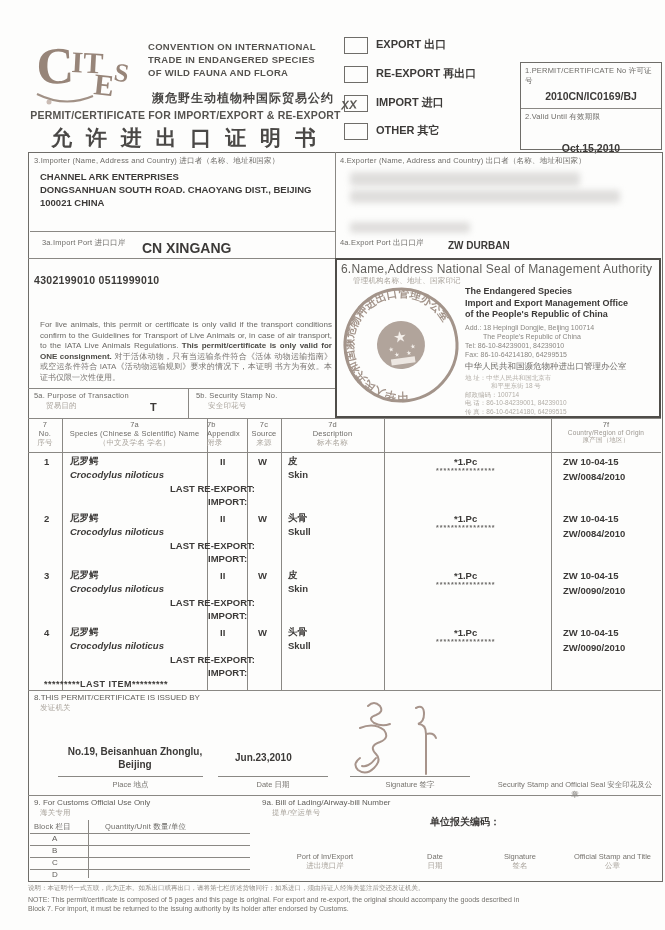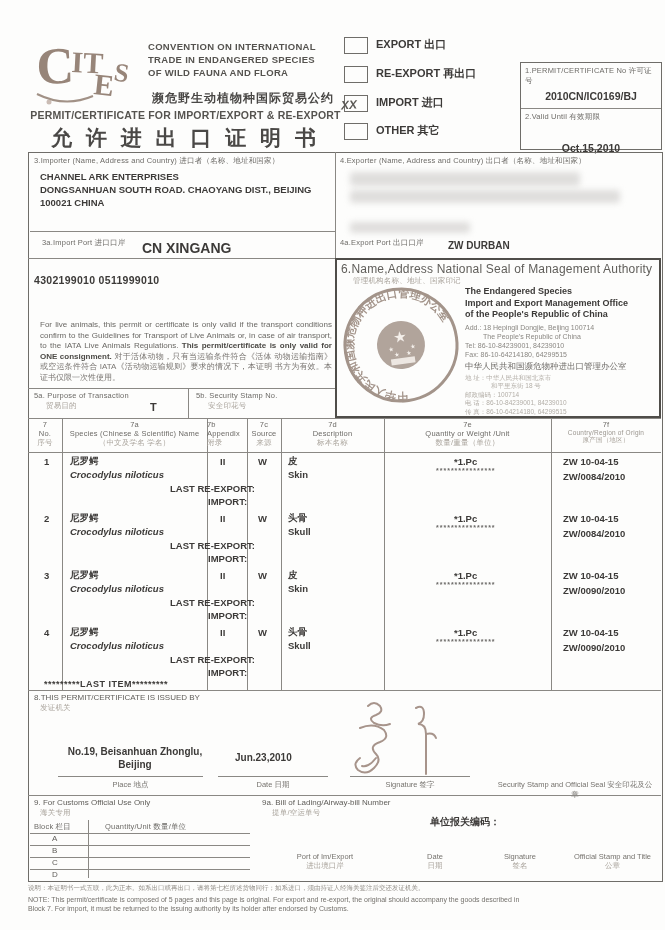--- a/index.html
+++ b/index.html
@@ -189,25 +189,20 @@
   <div class="abs" style="left:247px;top:420px;width:34px;text-align:center;">
     <div class="lbl">7c</div>
       <div class="lbl">Source</div>
       <div class="lbl lbl-cn">来源</div>
   </div>
   <div class="abs" style="left:281px;top:420px;width:103px;text-align:center;">
     <div class="lbl">7d</div>
       <div class="lbl">Description</div>
       <div class="lbl lbl-cn">标本名称</div>
   </div>
-  <div class="abs" style="left:384px;top:420px;width:167px;text-align:center;">
-    <div class="lbl">7e</div>
-      <div class="lbl">Quantity or Weight /Unit</div>
-      <div class="lbl lbl-cn">数量/重量（单位）</div>
-  </div>
   <div class="abs" style="left:551px;top:420px;width:110px;text-align:center;">
     <div class="lbl">7f</div>
       <div class="lbl" style="color:#9b968f;font-size:6.5px;">Country/Region of Origin</div>
       <div class="lbl lbl-cn" style="font-size:6.5px;">原产国（地区）</div>
   </div>
 
   <div class="abs" style="left:28px;top:453px;width:633px;height:56px;">
     <div class="abs val" style="left:16px;top:3px;font-size:9.5px;">1</div>
     <div class="abs val" style="left:42px;top:2px;font-size:9.5px;">尼罗鳄</div>
     <div class="abs val" style="left:42px;top:16px;font-size:9.5px;font-style:italic;">Crocodylus niloticus</div>

